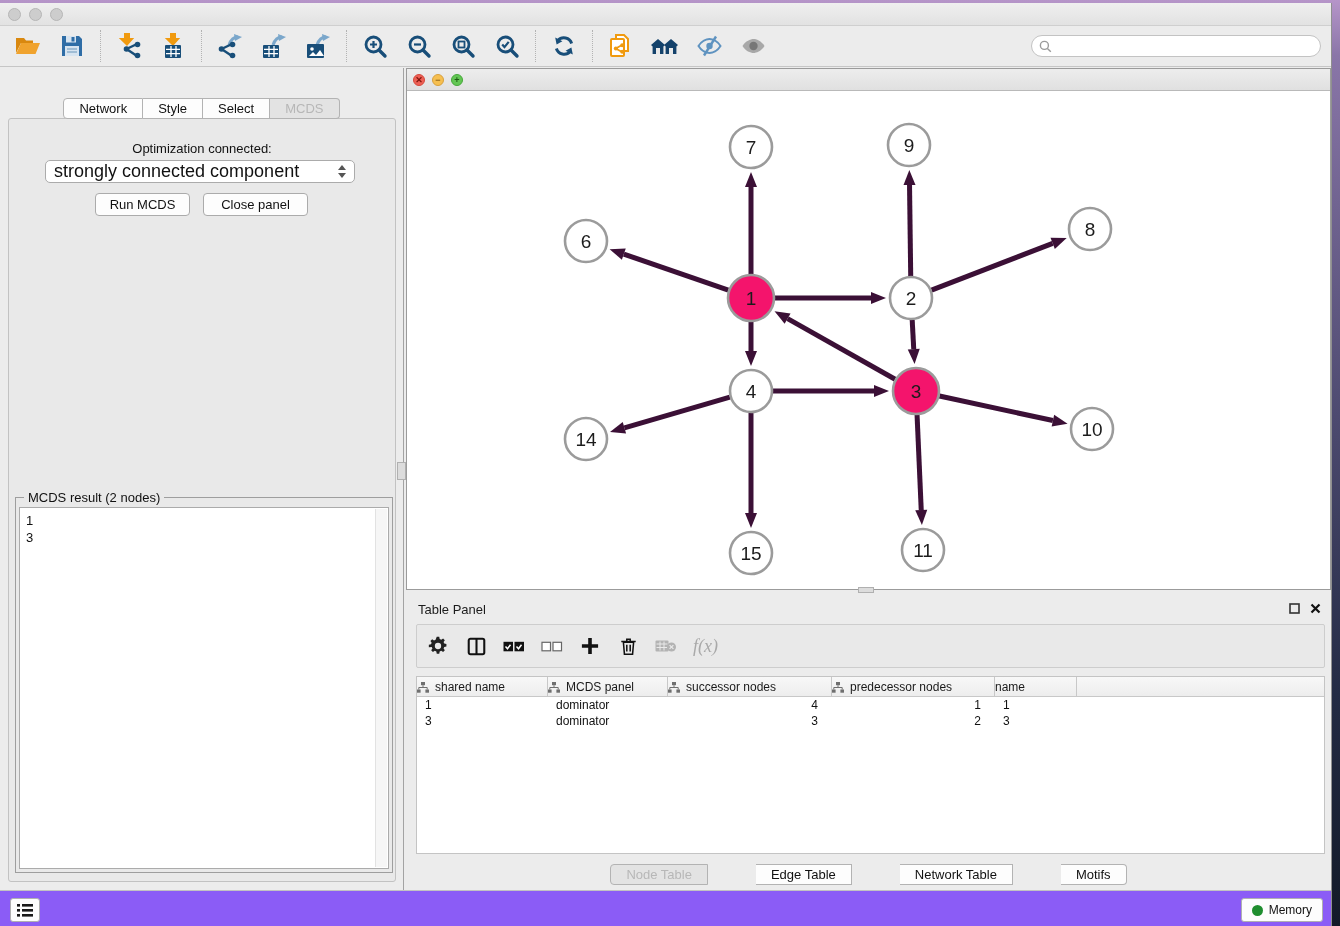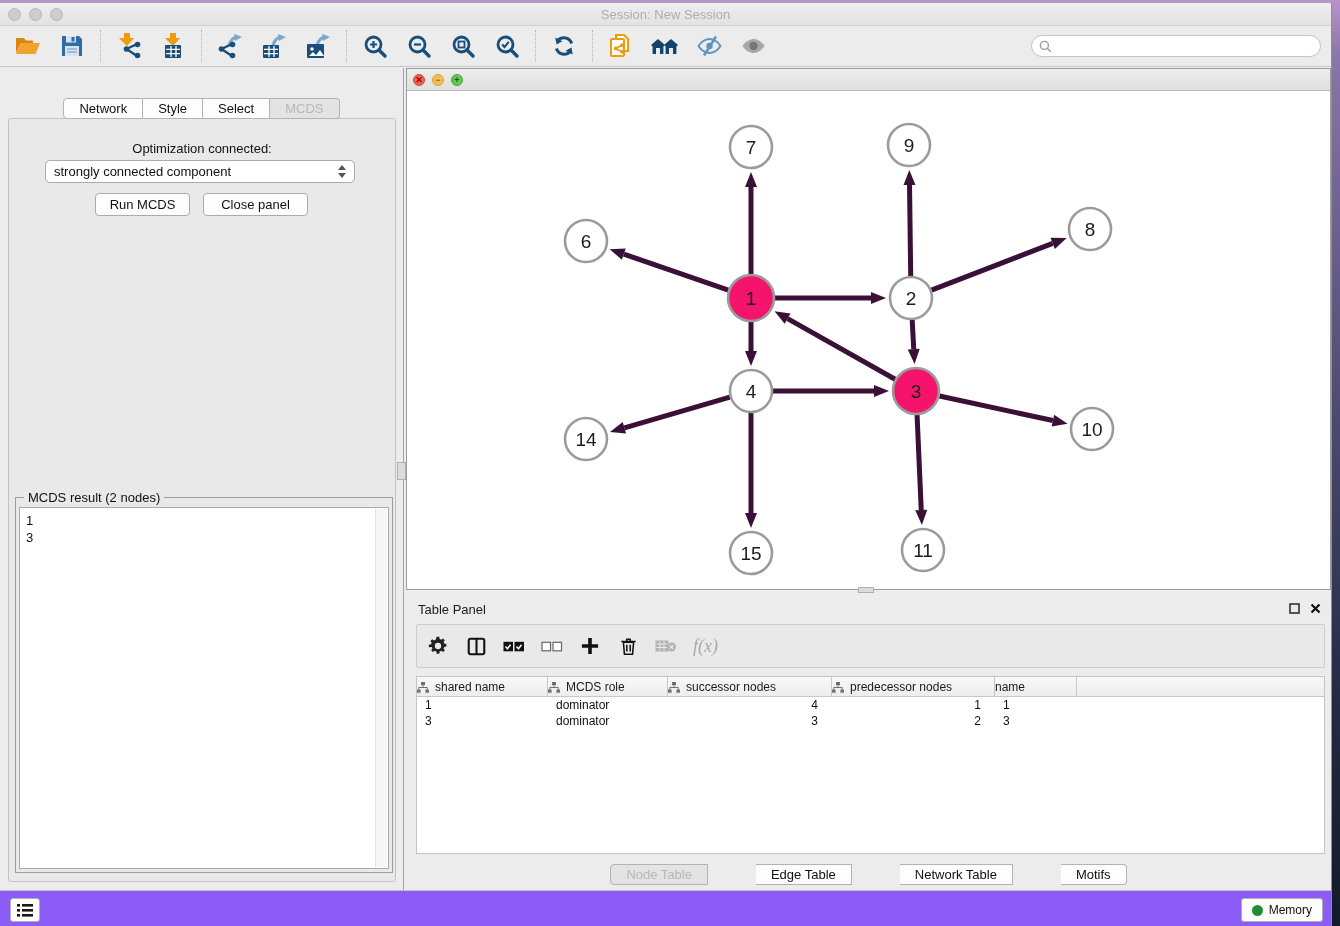--- a/index.html
+++ b/index.html
@@ -28,21 +28,21 @@
   .panel-head { position:relative; height:26px; }
   .panel-head .ph-title { position:absolute; left:12px; top:6px; font-size:13px; color:#1c1c1c; }
   .ph-icons { position:absolute; right:10px; top:7px; display:flex; gap:10px; }
   .cp-tabs { position:absolute; left:0; top:30px; width:100%; display:flex; justify-content:center; z-index:2; }
   .tab-btn { height:21px; padding:0 15px; background:#fdfdfd; border:1px solid #b3b3b3; border-left:none; font-size:13px; color:#111; display:flex; align-items:center; }
   .tab-btn:first-child { border-left:1px solid #b3b3b3; border-radius:4px 0 0 4px; }
   .tab-btn:last-child { border-radius:0 4px 4px 0; }
   .tab-btn.active { background:#e3e3e3; color:#b7b7b7; }
   .cp-content { position:absolute; left:8px; top:50px; width:388px; height:764px; background:#e9e9e9; border:1px solid #c2c2c2; border-radius:3px; }
   .opt-label { position:absolute; left:0; width:100%; top:22px; text-align:center; font-size:13px; color:#111; }
-  .dropdown { position:absolute; left:36px; top:41px; width:310px; height:23px; background:#fff; border:1px solid #ababab; border-radius:5px; display:flex; align-items:center; padding:0 8px; font-size:13px; color:#111; }
+  .dropdown { position:absolute; left:36px; top:41px; width:310px; height:23px; background:#fff; border:1px solid #ababab; border-radius:5px; display:flex; align-items:center; padding:0 8px; font-size:18px; color:#111; }
   .dropdown .dd-text { flex:1; }
   .chevrons { display:flex; flex-direction:column; gap:3px; align-items:center; }
   .chevrons i { width:0; height:0; border-left:4px solid transparent; border-right:4px solid transparent; }
   .chev-up { border-bottom:5px solid #555; }
   .chev-dn { border-top:5px solid #555; }
   .cp-btn { position:absolute; top:74px; height:23px; background:#fdfdfd; border:1px solid #ababab; border-radius:4px; font-size:13px; color:#111; display:flex; align-items:center; justify-content:center; }
   .btn-run { left:86px; width:95px; }
   .btn-close { left:194px; width:105px; }
   .groupbox { position:absolute; left:6px; top:378px; width:378px; height:376px; border:1px solid #9e9e9e; }
   .groupbox .gb-title { position:absolute; left:8px; top:-8px; background:#e9e9e9; padding:0 4px; font-size:13px; color:#111; }
@@ -89,21 +89,20 @@
 <body>
 
 <div class="window">
 
   <div class="titlebar">
     <div class="lights">
       <span class="light"></span>
       <span class="light"></span>
       <span class="light"></span>
     </div>
-    <div class="title">Session: New Session</div>
   </div>
 
   <div class="toolbar">
     <div class="tbtn">
       <svg width="26" height="20" viewBox="0 0 26 20">
           <path d="M1 2h8l2 2.5h7V7H6L1 17z" fill="#d9880f"></path>
           <path d="M6 7h19l-4.5 11H1z" fill="#f0a32e"></path>
         </svg>
     </div>
     <div class="tbtn">
@@ -451,21 +450,21 @@
             </svg>
             <span>shared name</span>
           </div>
           <div class="th" style="width: 120px;">
             <svg width="12" height="11" viewBox="0 0 12 11">
               <rect x="4" y="0" width="4" height="3.2" fill="#6f6f6f"></rect>
               <rect x="0" y="7.5" width="3.6" height="3.2" fill="#6f6f6f"></rect>
               <rect x="8.4" y="7.5" width="3.6" height="3.2" fill="#6f6f6f"></rect>
               <path d="M6 3.2v2.3M1.8 7.5v-2h8.4v2" fill="none" stroke="#6f6f6f"></path>
             </svg>
-            <span>MCDS role</span>
+            <span>MCDS panel</span>
           </div>
           <div class="th" style="width: 164px;">
             <svg width="12" height="11" viewBox="0 0 12 11">
               <rect x="4" y="0" width="4" height="3.2" fill="#6f6f6f"></rect>
               <rect x="0" y="7.5" width="3.6" height="3.2" fill="#6f6f6f"></rect>
               <rect x="8.4" y="7.5" width="3.6" height="3.2" fill="#6f6f6f"></rect>
               <path d="M6 3.2v2.3M1.8 7.5v-2h8.4v2" fill="none" stroke="#6f6f6f"></path>
             </svg>
             <span>successor nodes</span>
           </div>

